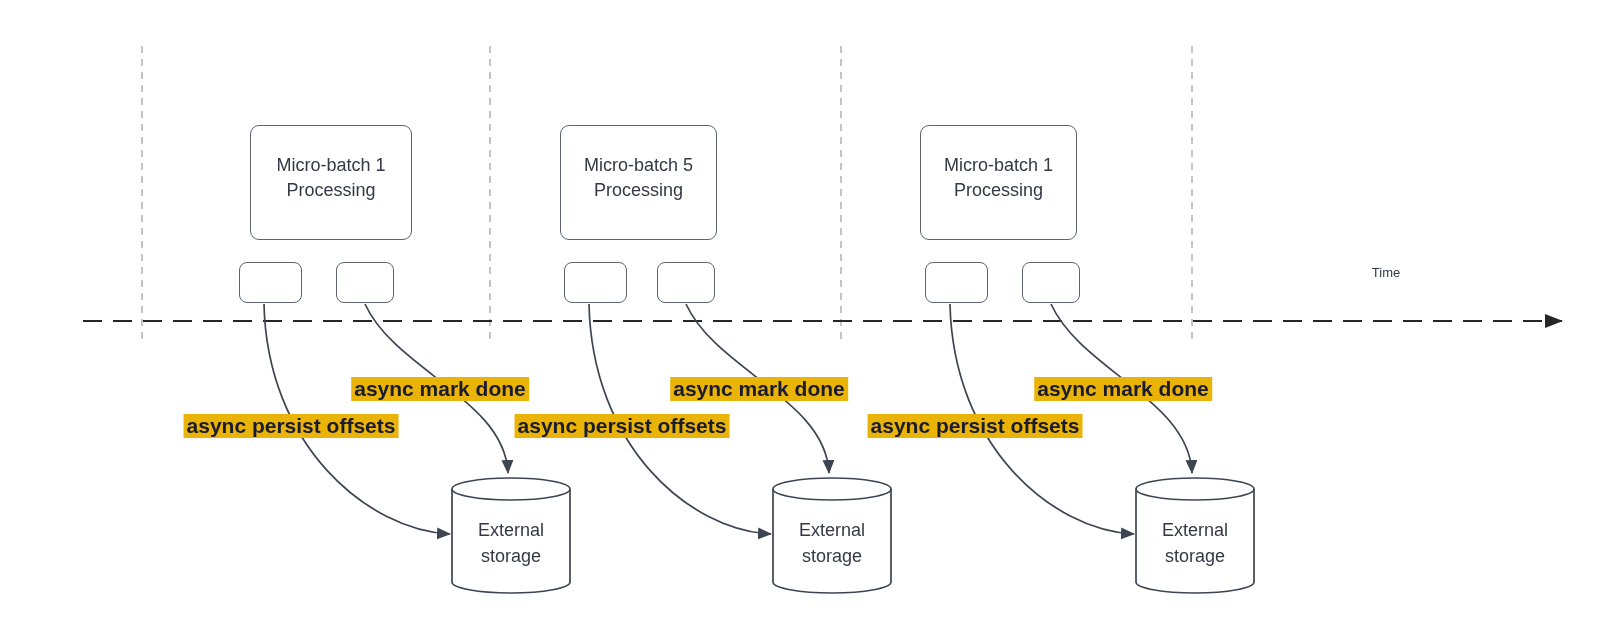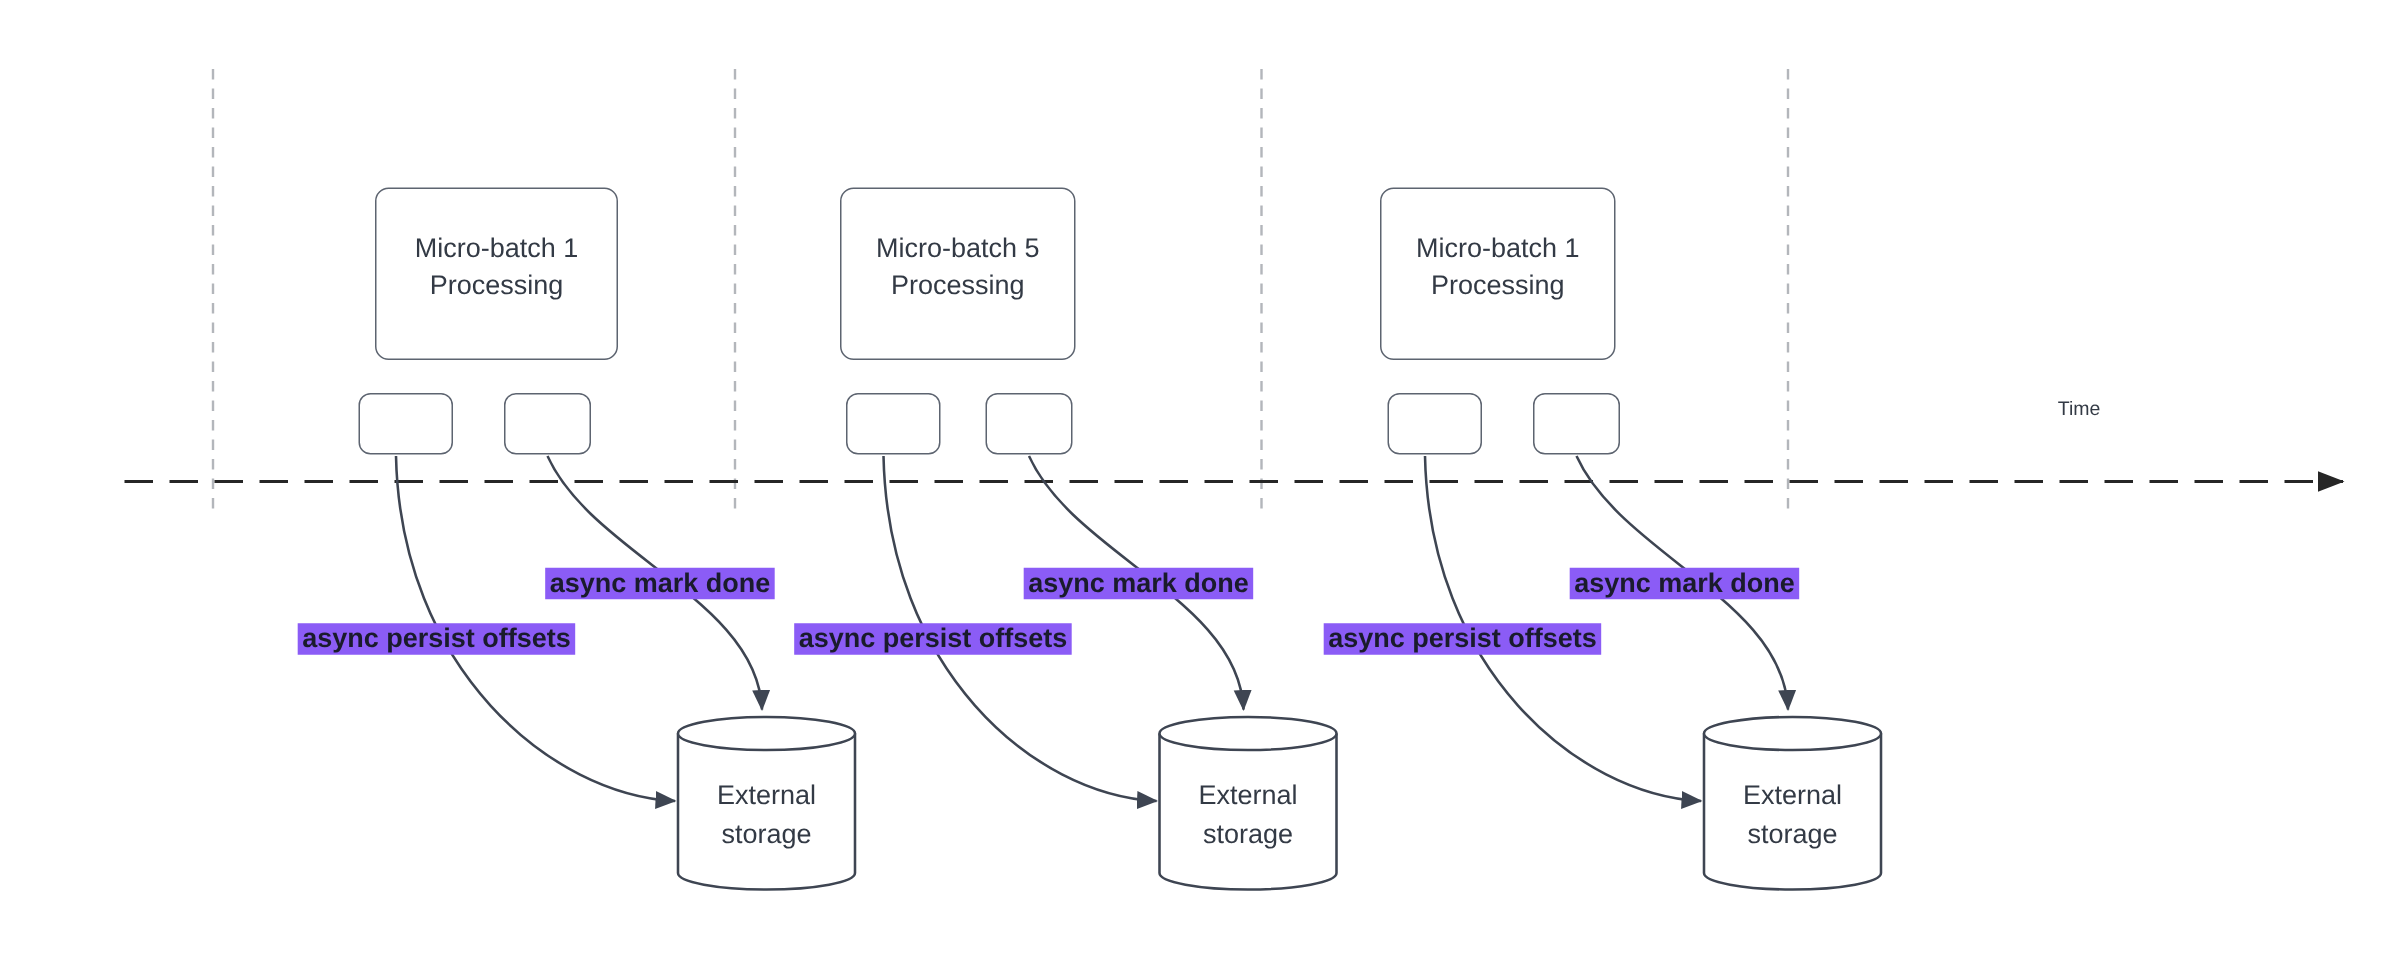--- a/index.html
+++ b/index.html
@@ -30,23 +30,23 @@
     position: absolute;
     box-sizing: border-box;
     background: #ffffff;
     border: 1.6px solid var(--node-border, #5d6470);
     border-radius: 8px;
   }
   .arrow-label {
     position: absolute;
     transform: translate(-50%, -50%);
     font-weight: bold;
-    font-size: 18px;
+    font-size: 21px;
     color: var(--label-text, #1a1b2c);
-    background: #8b5cf6;
+    background: #eab308;
     padding: 0 3px;
     white-space: nowrap;
     text-align: right;
   }
   .storage-label {
     position: absolute;
     text-align: center;
     font-size: 18px;
     line-height: 26px;
     color: var(--node-text, #333a45);

